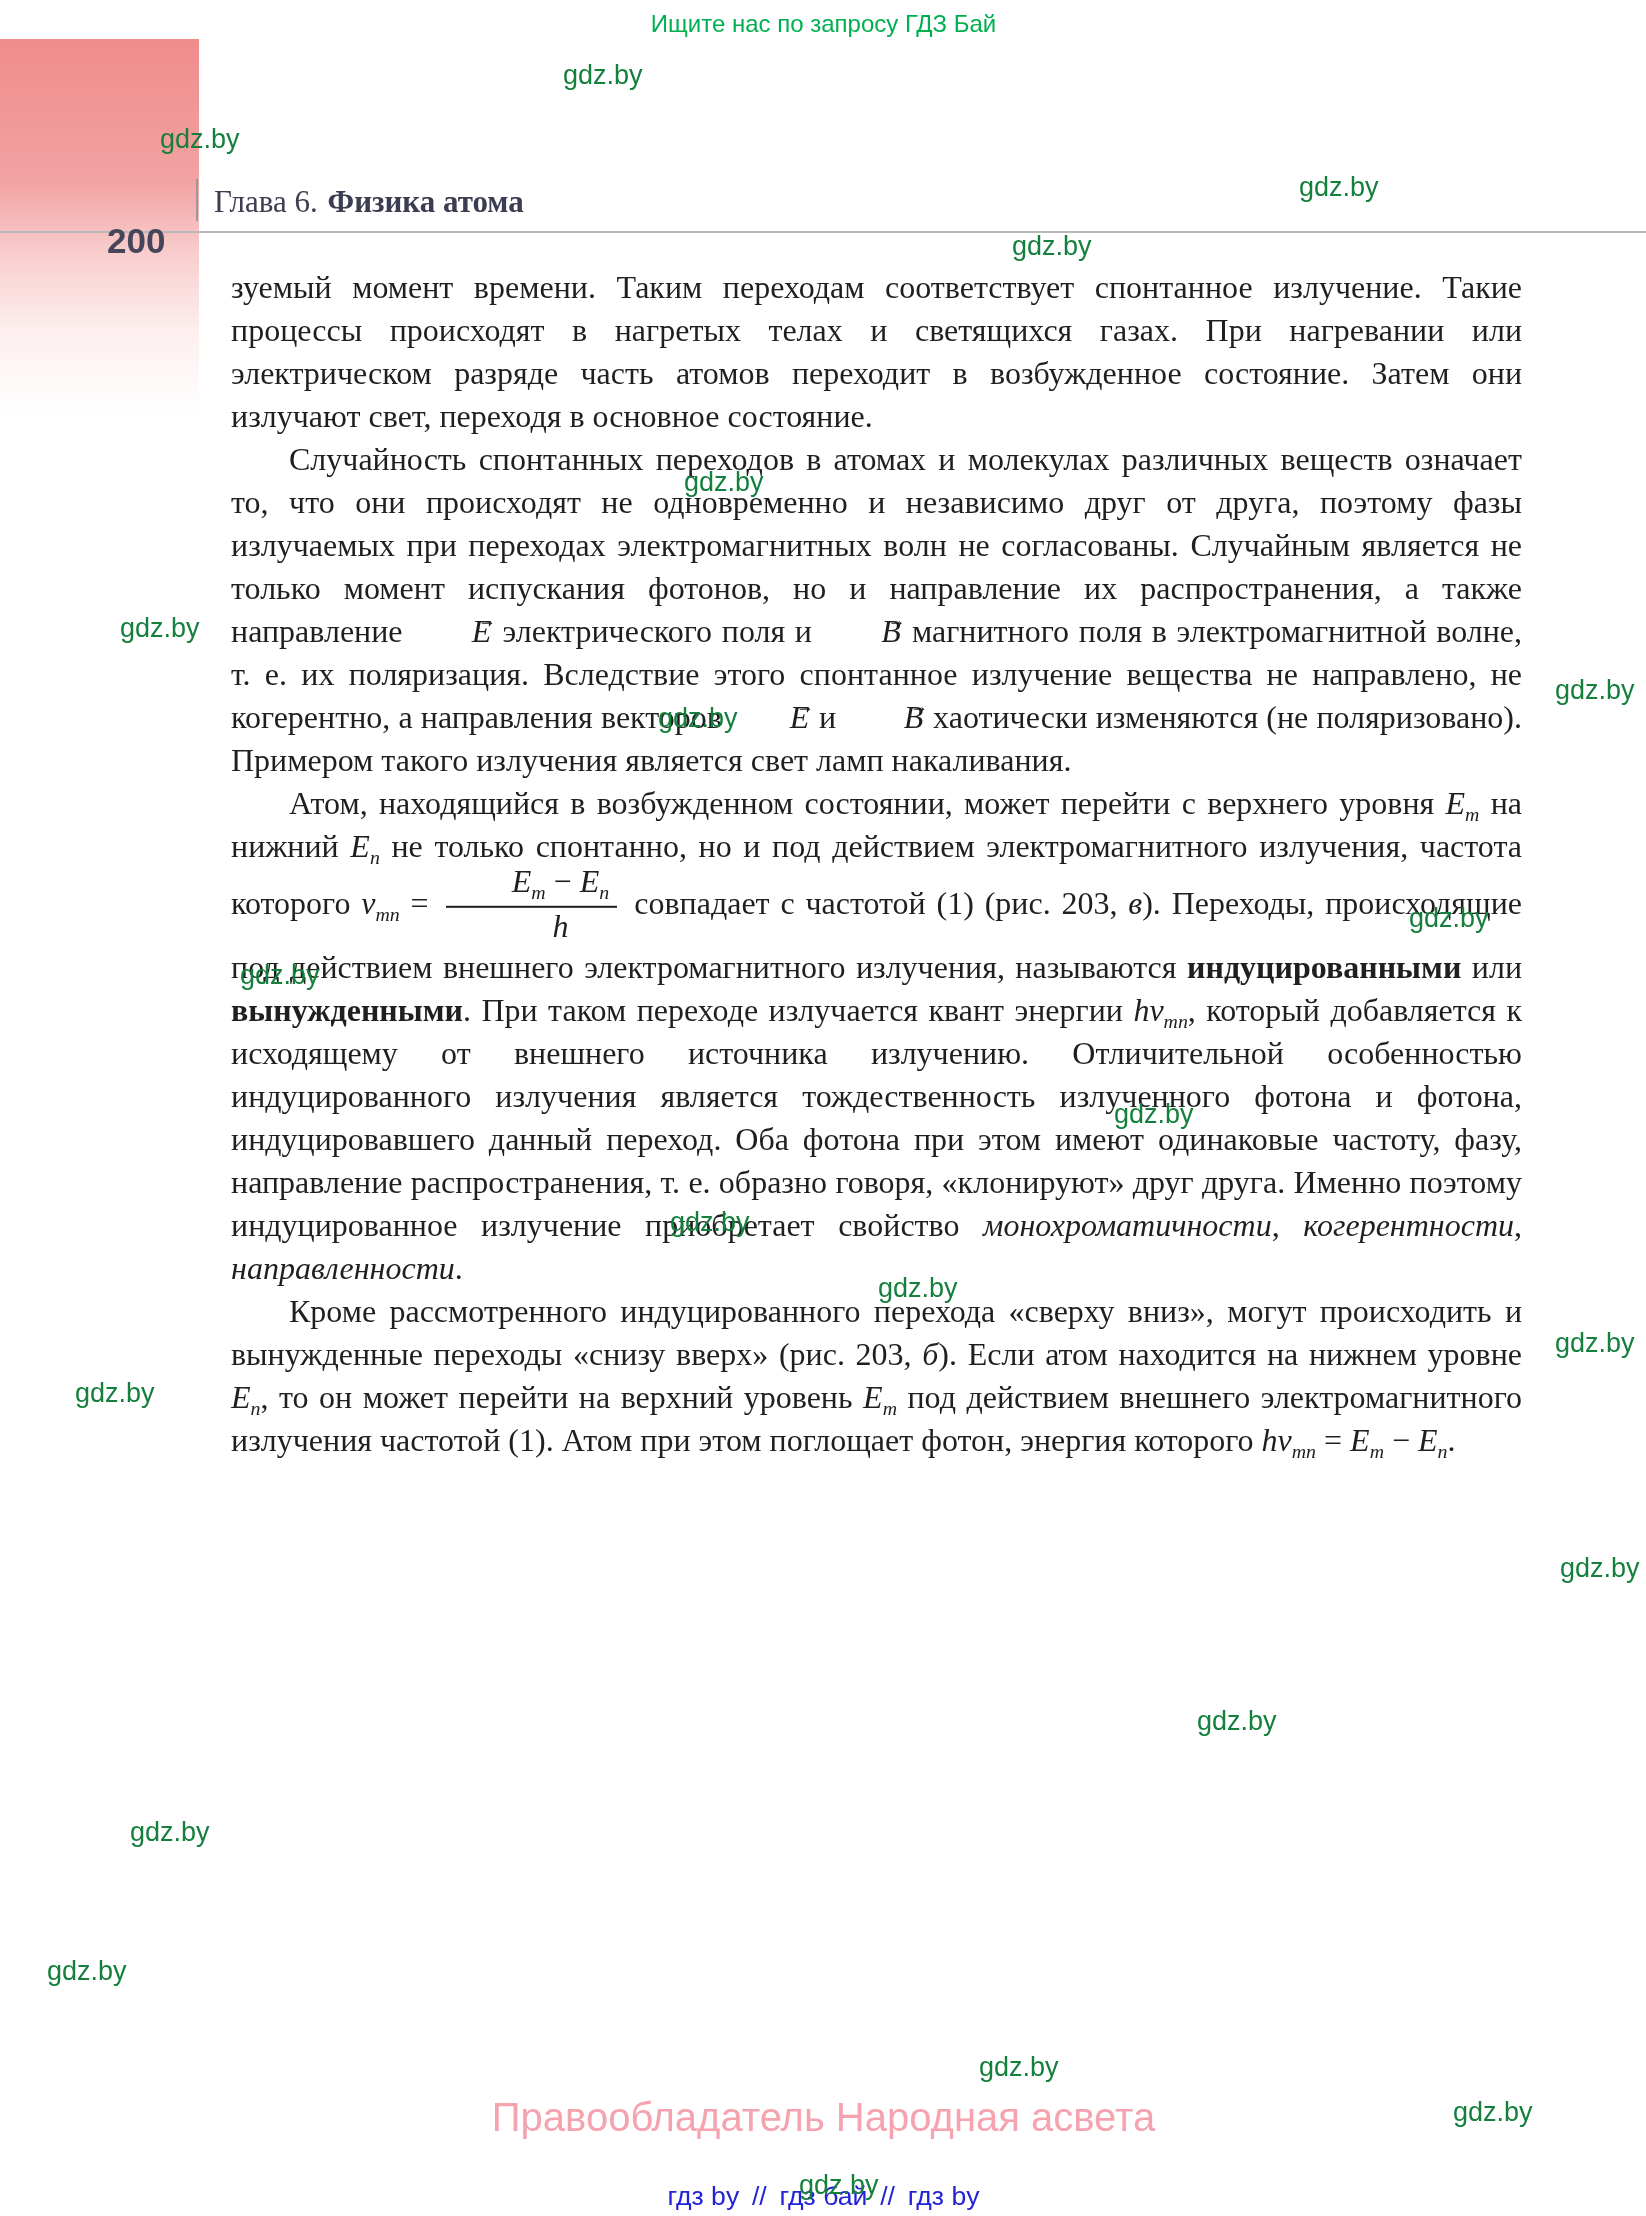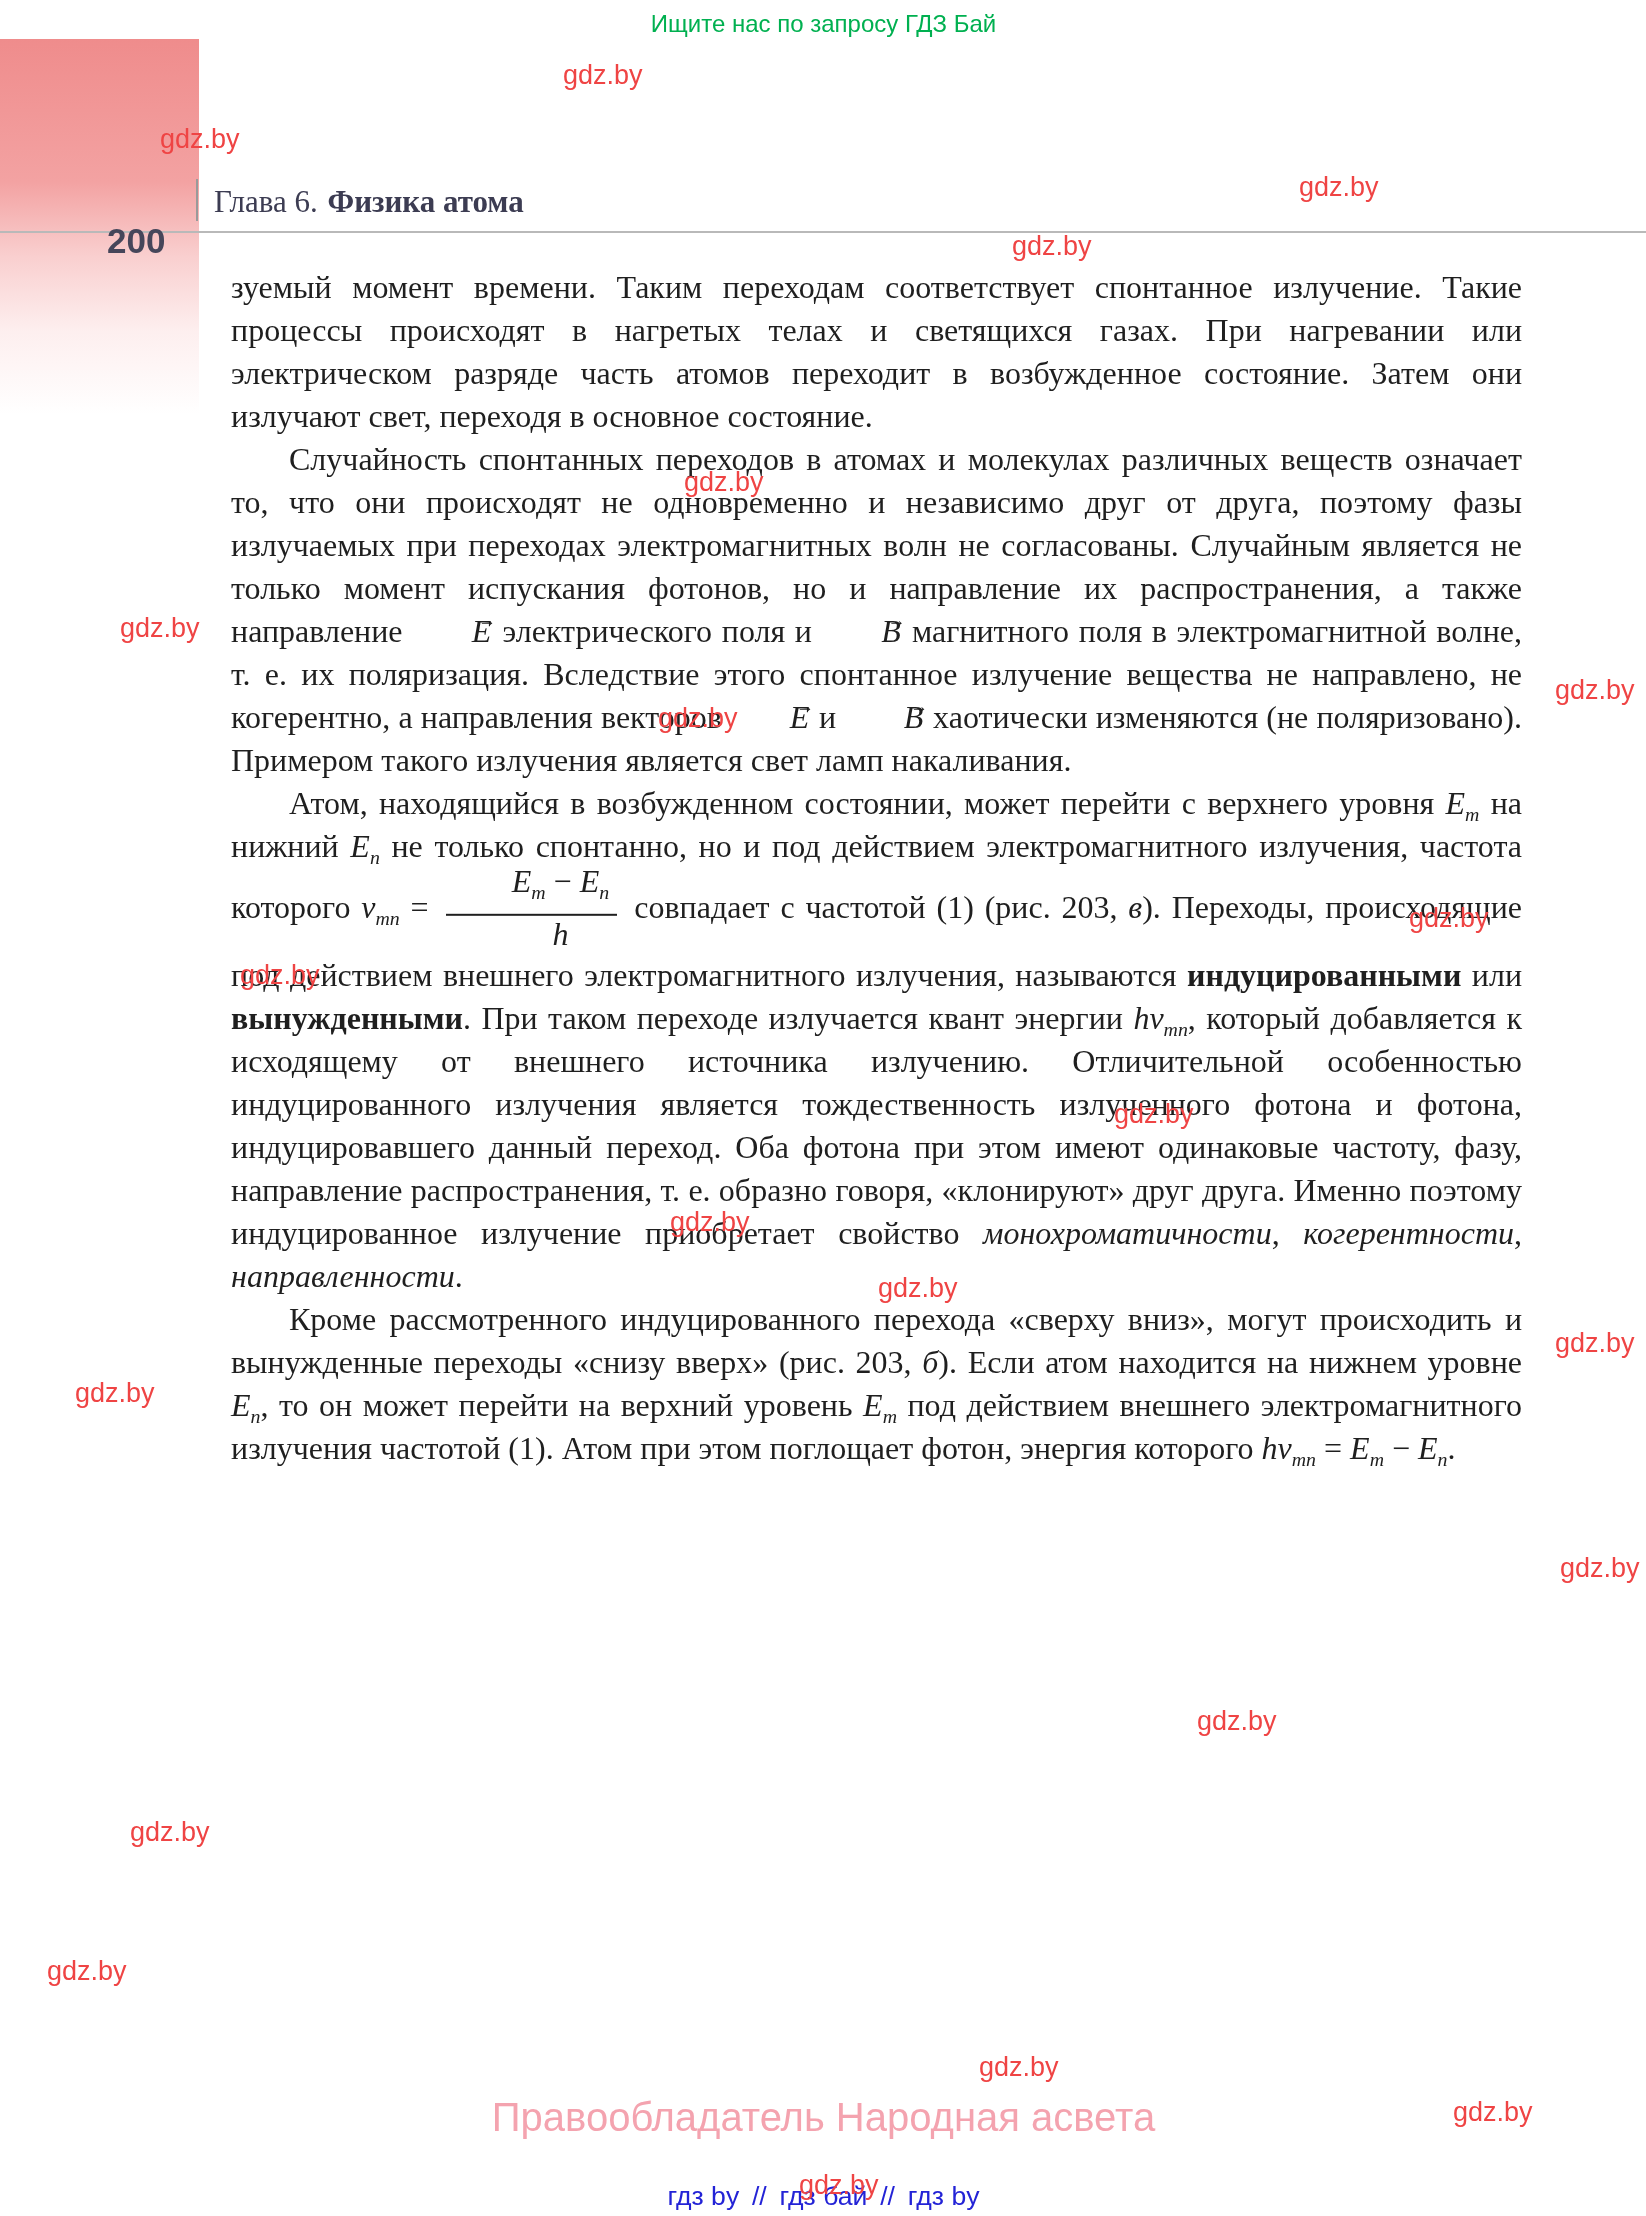--- a/index.html
+++ b/index.html
@@ -91,21 +91,21 @@
   }
 
   .frac {
     display:inline-block;
     vertical-align:middle;
     text-align:center;
     line-height:1.02;
     margin:0 6.4px;
     transform:translateY(-3.2px);
   }
-  .frac .num { display:block; border-bottom:2.4px solid #1f1f1f; padding:0 8px 16px;text-align:center; }
+  .frac .num { display:block; border-bottom:2.4px solid #1f1f1f; padding:0 8px 8px;text-align:center; }
   .frac .den { display:block; padding-top:2.4px; }
 
   .copyright {
     position:absolute;
     top:2095px; left:0; width:100%;
     text-align:center;
     font-family:"Liberation Sans", sans-serif;
     font-size:40px;
     color:#f4a3af;
   }
@@ -119,21 +119,21 @@
     color:#2323d6;
   }
   .footer-links .link { color:#2323d6; margin:0 8px; cursor:pointer; }
   .footer-links .sep { color:#2323d6; margin:0 4.8px; }
 
   .wm-layer { position:absolute; inset:0; pointer-events:none; z-index:5; }
   .wm {
     position:absolute;
     font-family:"Liberation Sans", sans-serif;
     font-size:27px;
-    color:#ef4444;
+    color:#15803d;
     white-space:nowrap;
   }
 </style>
 </head>
 <body>
 
 <div class="top-banner">Ищите нас по запросу ГДЗ Бай</div>
 
 <div class="pink-block"></div>
 <div class="header-rule"></div>

